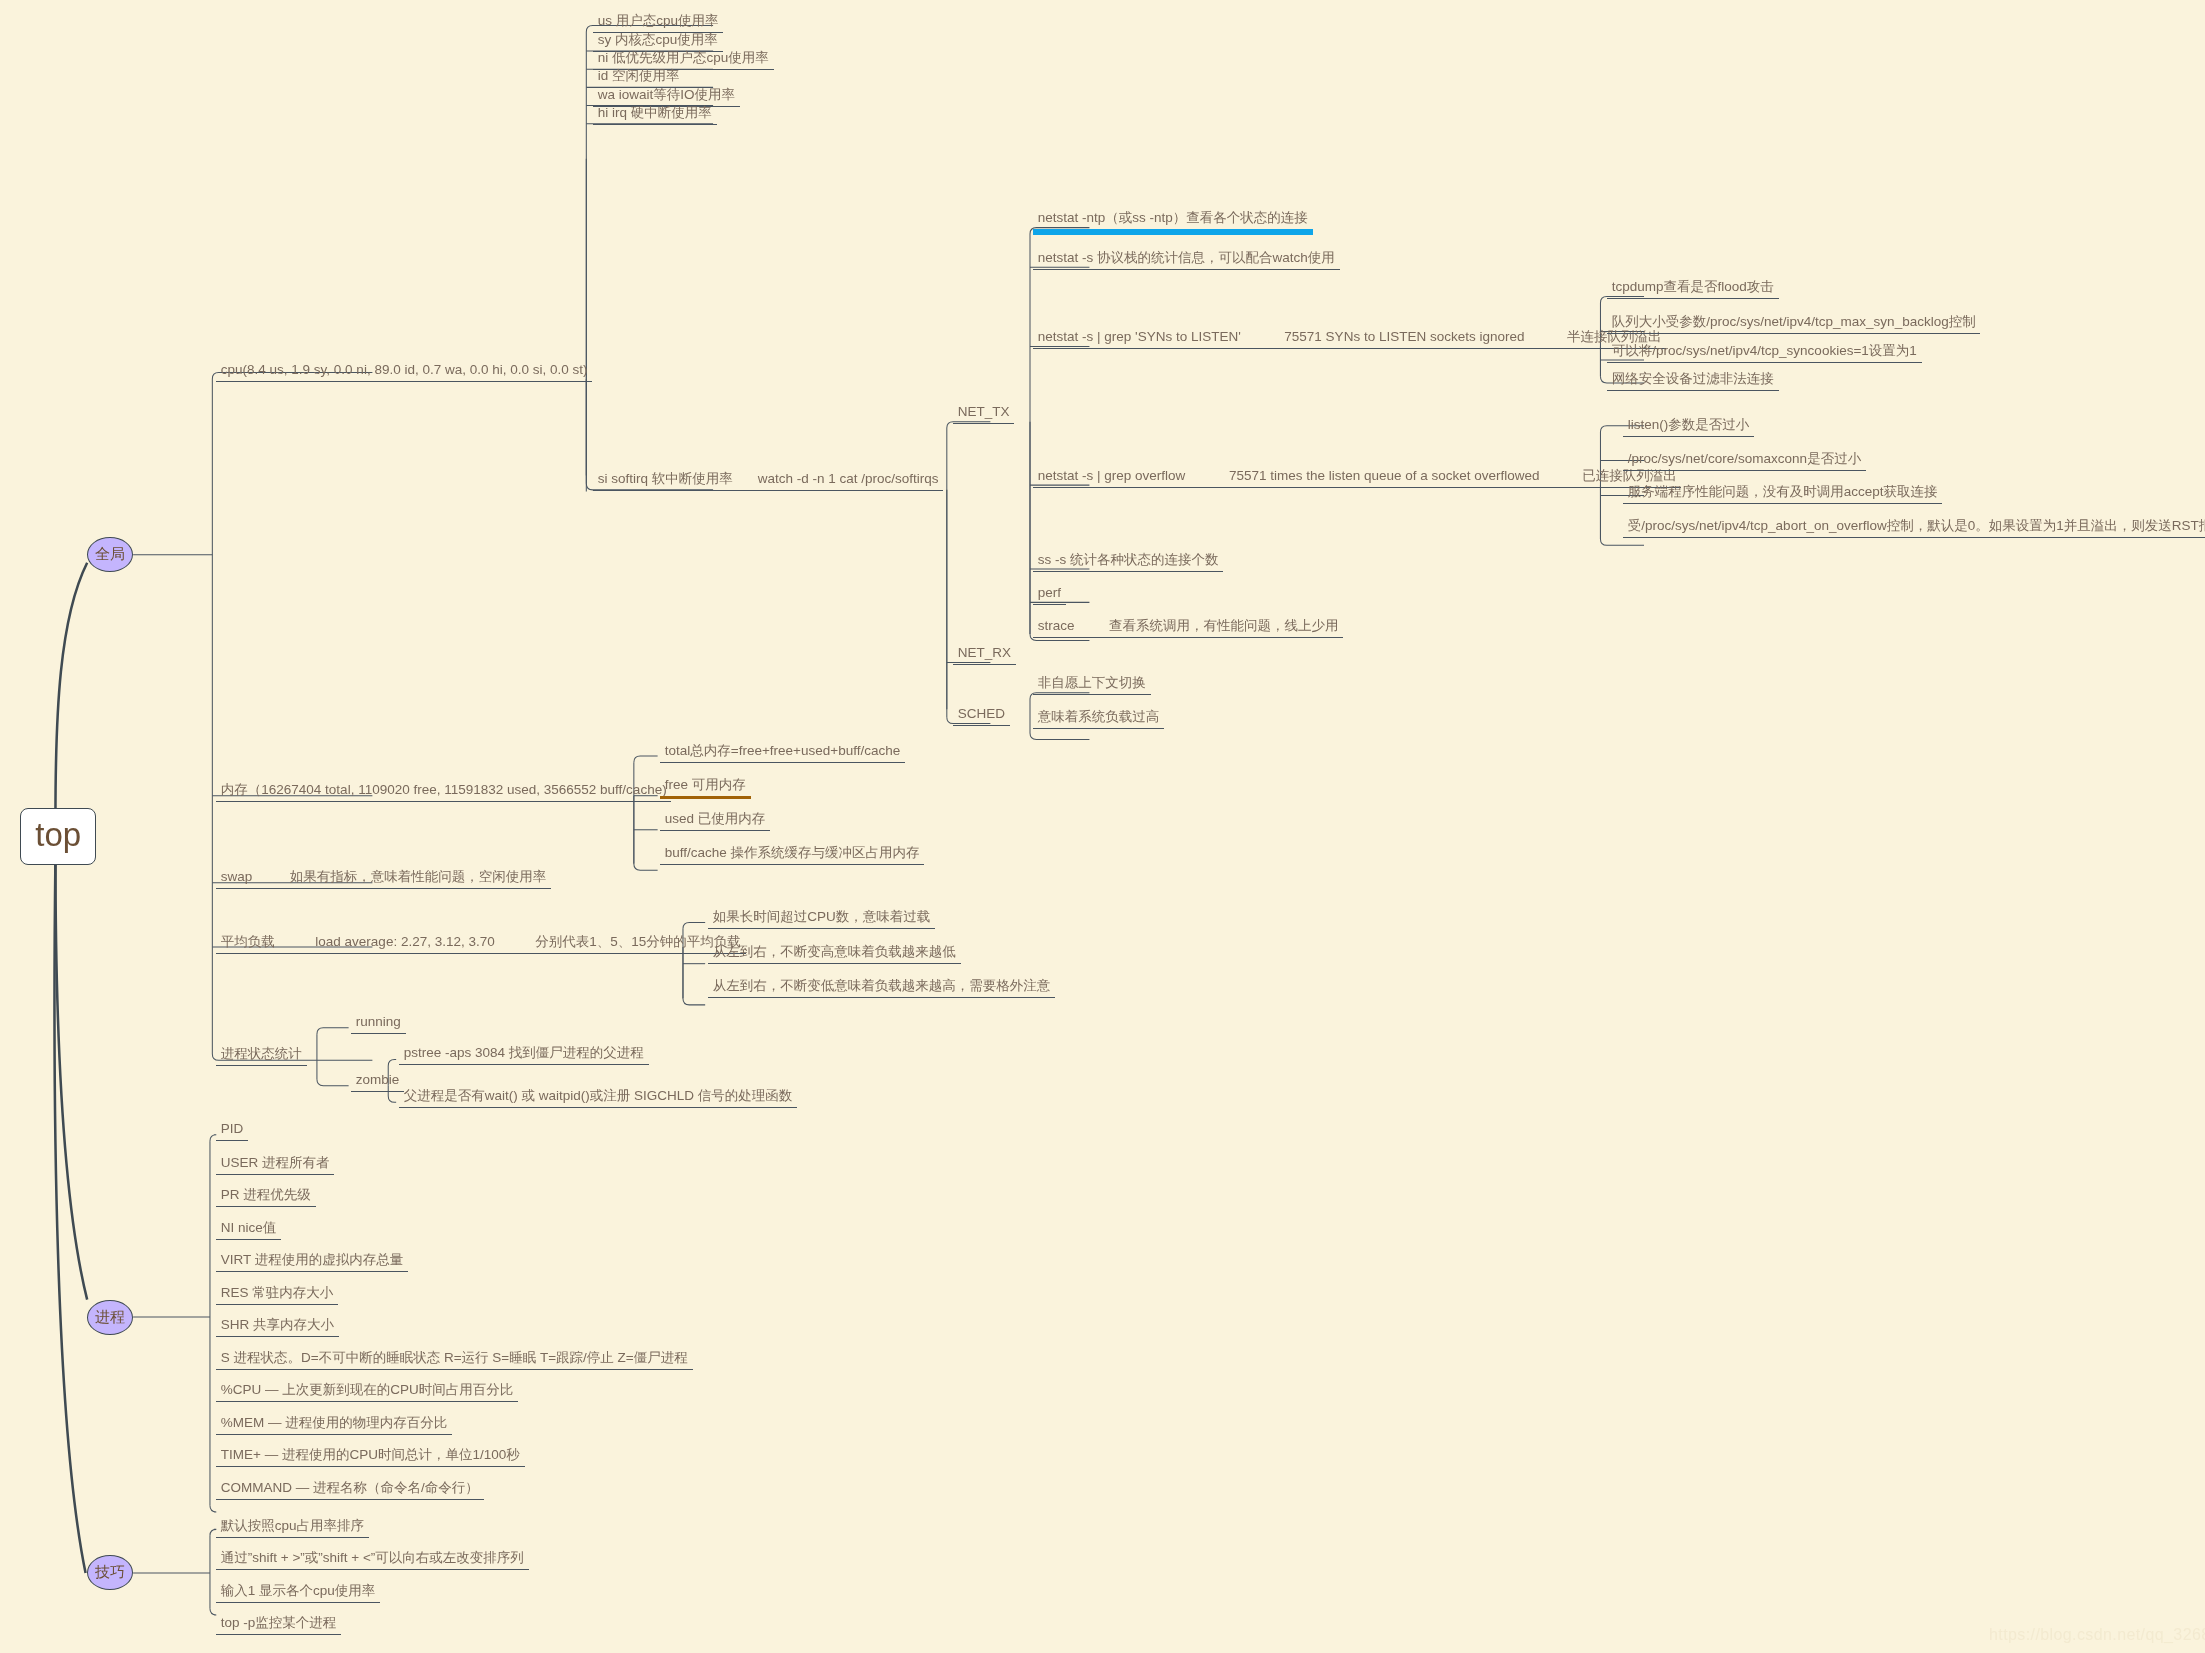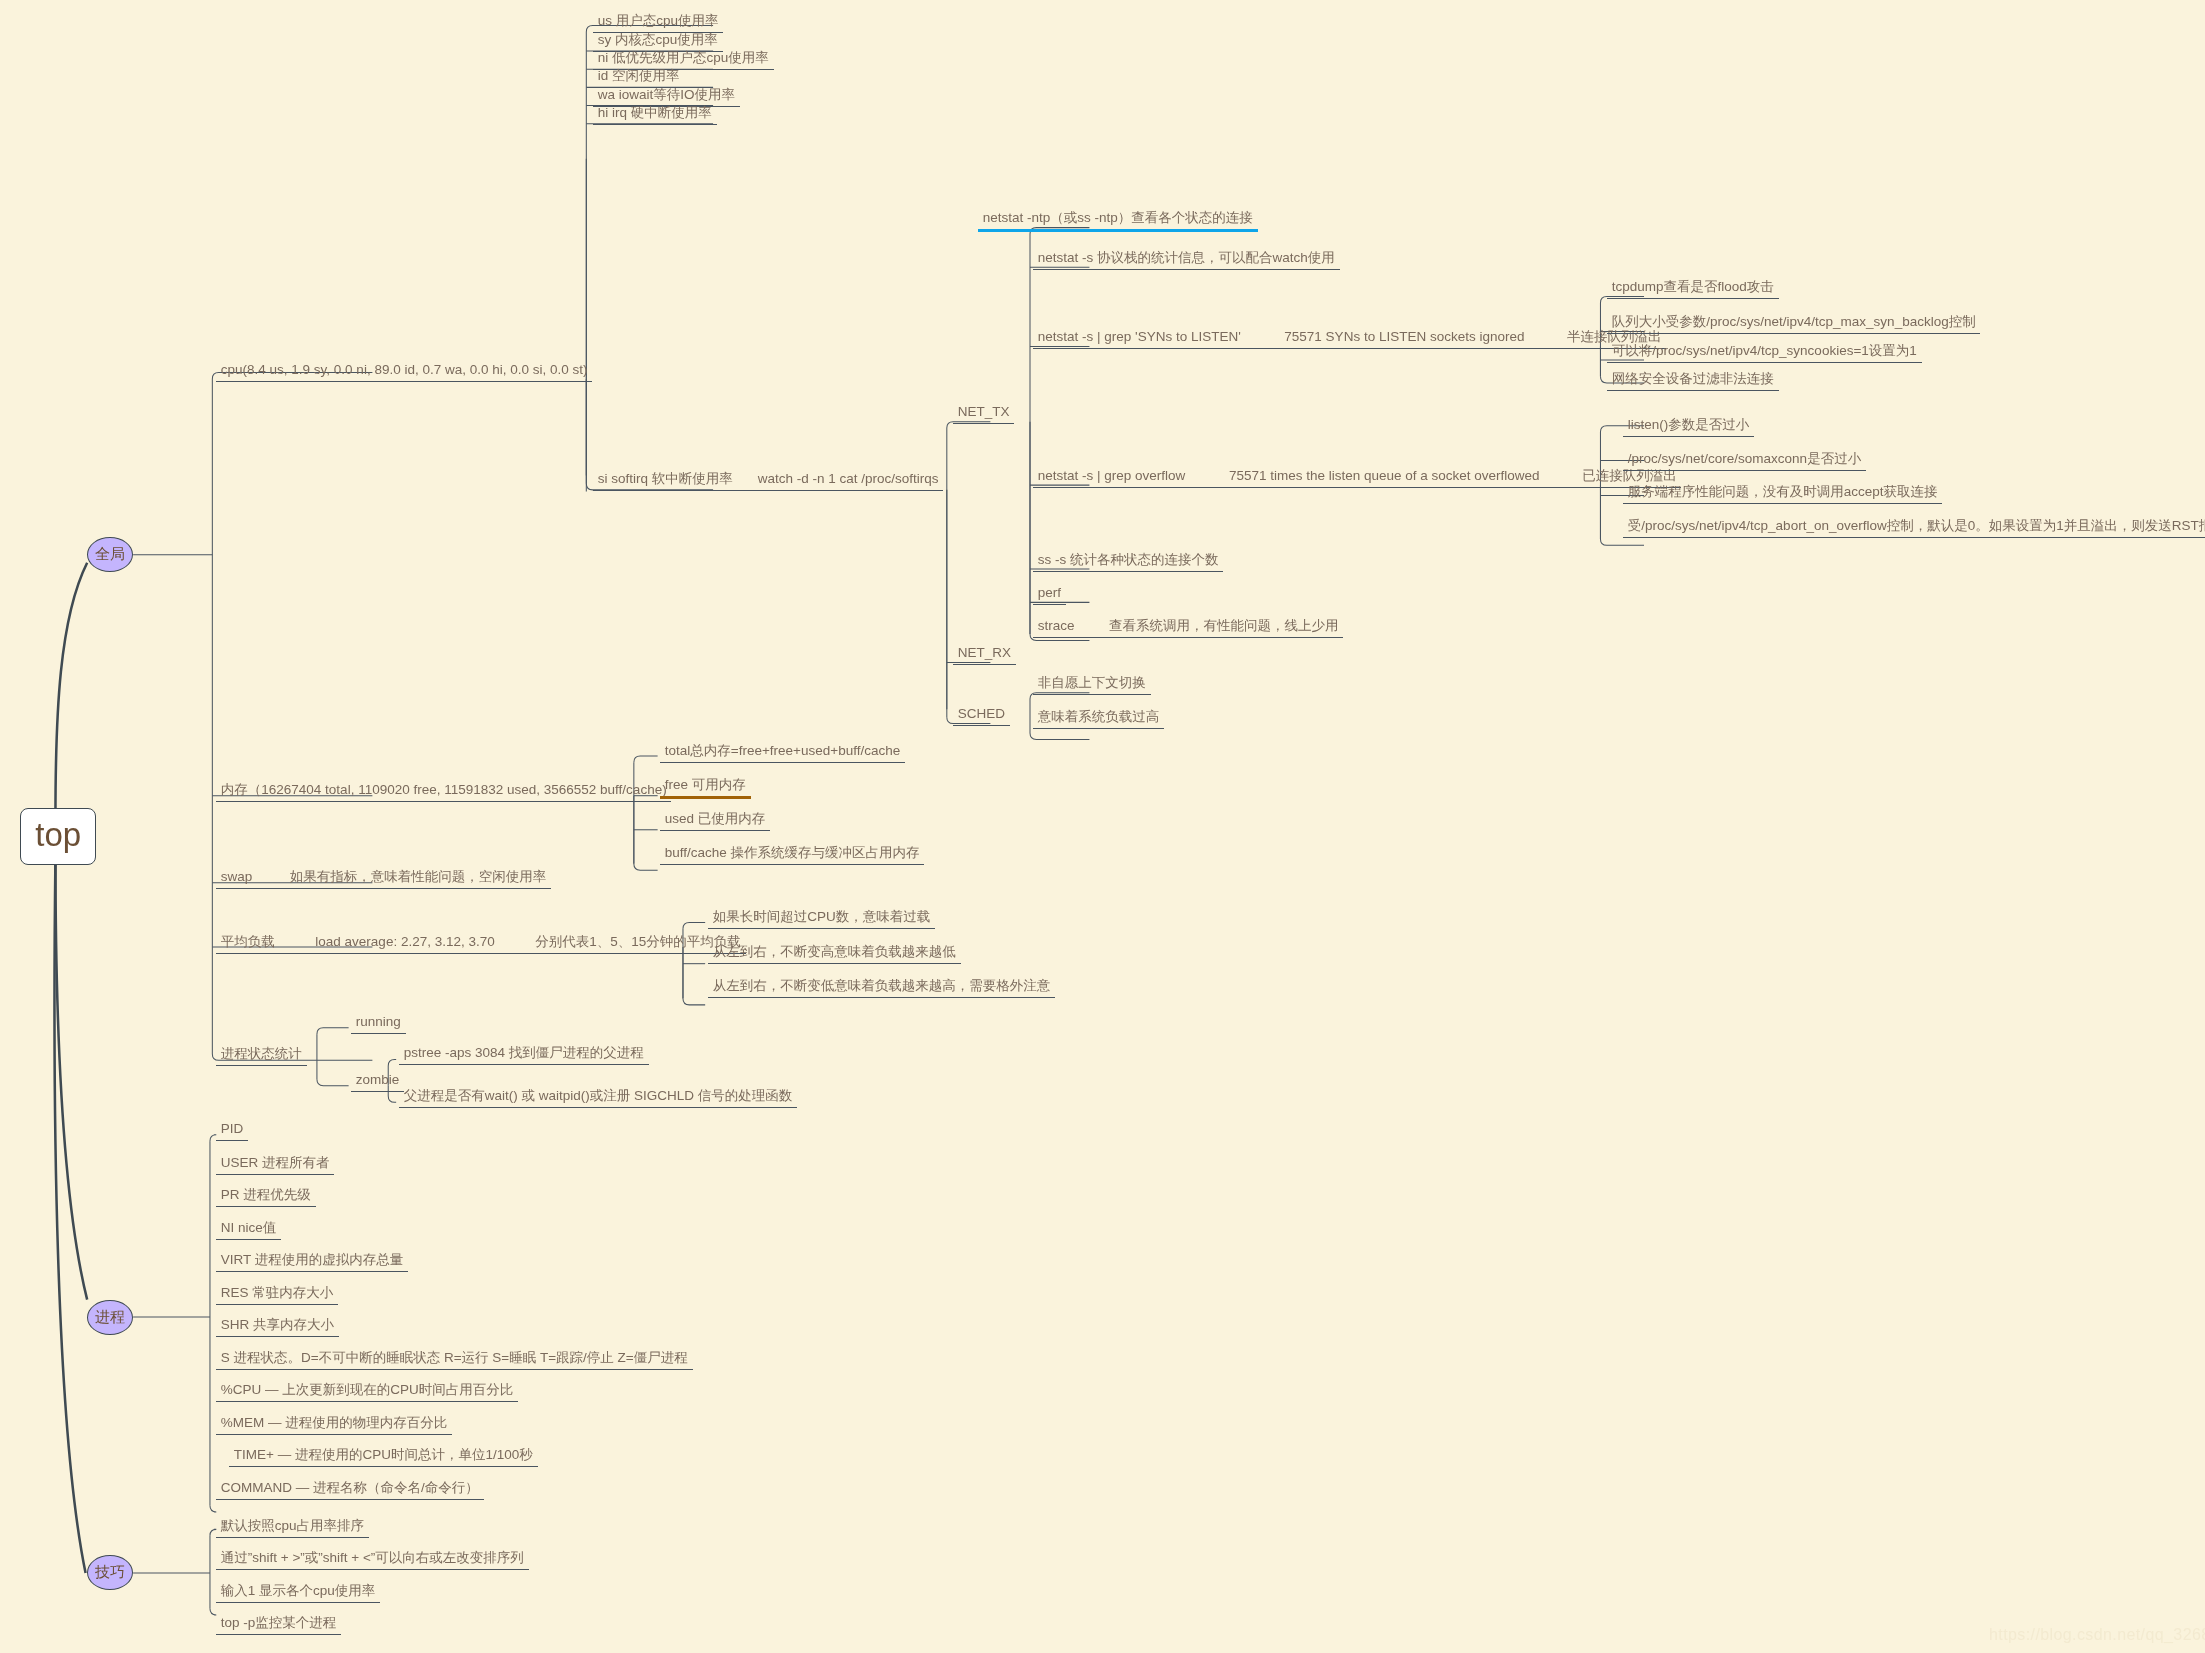--- a/index.html
+++ b/index.html
@@ -189,21 +189,21 @@
   <div class="node topic" style="left:593px; top:470px; border-bottom:1px solid #4a5560;">
     <span class="seg">si softirq 软中断使用率</span>
     <span class="gap" style="width:17.4px;"></span>
     <span class="seg">watch -d -n 1 cat /proc/softirqs</span>
   </div>
 
   <div class="node topic" style="left:953px; top:403px; border-bottom:1px solid #4a5560;">NET_TX</div>
   <div class="node topic" style="left:953px; top:644px; border-bottom:1px solid #4a5560;">NET_RX</div>
   <div class="node topic" style="left:953px; top:705px; border-bottom:1px solid #4a5560;">SCHED</div>
 
-  <div class="node topic" style="left:978px; top:209px; border-bottom:3px solid #0ea5e9;text-align:right;">netstat -ntp（或ss -ntp）查看各个状态的连接</div>
+  <div class="node topic" style="left:1033px; top:209px; border-bottom:6px solid #0ea5e9;text-align:right;">netstat -ntp（或ss -ntp）查看各个状态的连接</div>
   <div class="node topic" style="left:1033px; top:249px; border-bottom:1px solid #4a5560;">netstat -s 协议栈的统计信息，可以配合watch使用</div>
 
   <div class="node topic" style="left:1033px; top:328px; border-bottom:1px solid #4a5560;">
     <span class="seg">netstat -s | grep 'SYNs to LISTEN'</span>
     <span class="gap" style="width:36px;"></span>
     <span class="seg">75571 SYNs to LISTEN sockets ignored</span>
     <span class="gap" style="width:35px;"></span>
     <span class="seg">半连接队列溢出</span>
   </div>
 
@@ -273,21 +273,21 @@
   <div class="node topic" style="left:216px; top:1120px; border-bottom:1px solid #4a5560;">PID</div>
   <div class="node topic" style="left:216px; top:1154px; border-bottom:1px solid #4a5560;">USER 进程所有者</div>
   <div class="node topic" style="left:216px; top:1186px; border-bottom:1px solid #4a5560;">PR 进程优先级</div>
   <div class="node topic" style="left:216px; top:1219px; border-bottom:1px solid #4a5560;">NI nice值</div>
   <div class="node topic" style="left:216px; top:1251px; border-bottom:1px solid #4a5560;">VIRT 进程使用的虚拟内存总量</div>
   <div class="node topic" style="left:216px; top:1284px; border-bottom:1px solid #4a5560;">RES 常驻内存大小</div>
   <div class="node topic" style="left:216px; top:1316px; border-bottom:1px solid #4a5560;">SHR 共享内存大小</div>
   <div class="node topic" style="left:216px; top:1349px; border-bottom:1px solid #4a5560;">S 进程状态。D=不可中断的睡眠状态 R=运行 S=睡眠 T=跟踪/停止 Z=僵尸进程</div>
   <div class="node topic" style="left:216px; top:1381px; border-bottom:1px solid #4a5560;">%CPU — 上次更新到现在的CPU时间占用百分比</div>
   <div class="node topic" style="left:216px; top:1414px; border-bottom:1px solid #4a5560;">%MEM — 进程使用的物理内存百分比</div>
-  <div class="node topic" style="left:216px; top:1446px; border-bottom:1px solid #4a5560;margin-left:13px;">TIME+ — 进程使用的CPU时间总计，单位1/100秒</div>
+  <div class="node topic" style="left:216px; top:1446px; border-bottom:1px solid #4a5560;">TIME+ — 进程使用的CPU时间总计，单位1/100秒</div>
   <div class="node topic" style="left:216px; top:1479px; border-bottom:1px solid #4a5560;">COMMAND — 进程名称（命令名/命令行）</div>
 
   <div class="node topic" style="left:216px; top:1517px; border-bottom:1px solid #4a5560;">默认按照cpu占用率排序</div>
   <div class="node topic" style="left:216px; top:1549px; border-bottom:1px solid #4a5560;">通过”shift + &gt;”或”shift + &lt;”可以向右或左改变排序列</div>
   <div class="node topic" style="left:216px; top:1582px; border-bottom:1px solid #4a5560;">输入1 显示各个cpu使用率</div>
   <div class="node topic" style="left:216px; top:1614px; border-bottom:1px solid #4a5560;">top -p监控某个进程</div>
 
   <div class="watermark" style="left:1989px; top:1626px;">https://blog.csdn.net/qq_32680371</div>
 
 </div>

